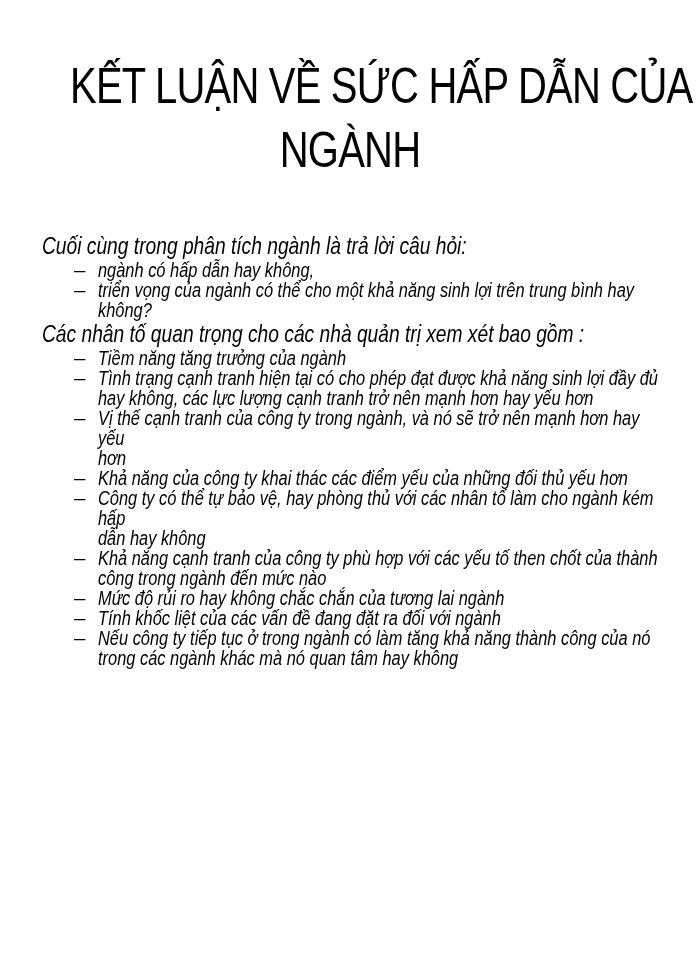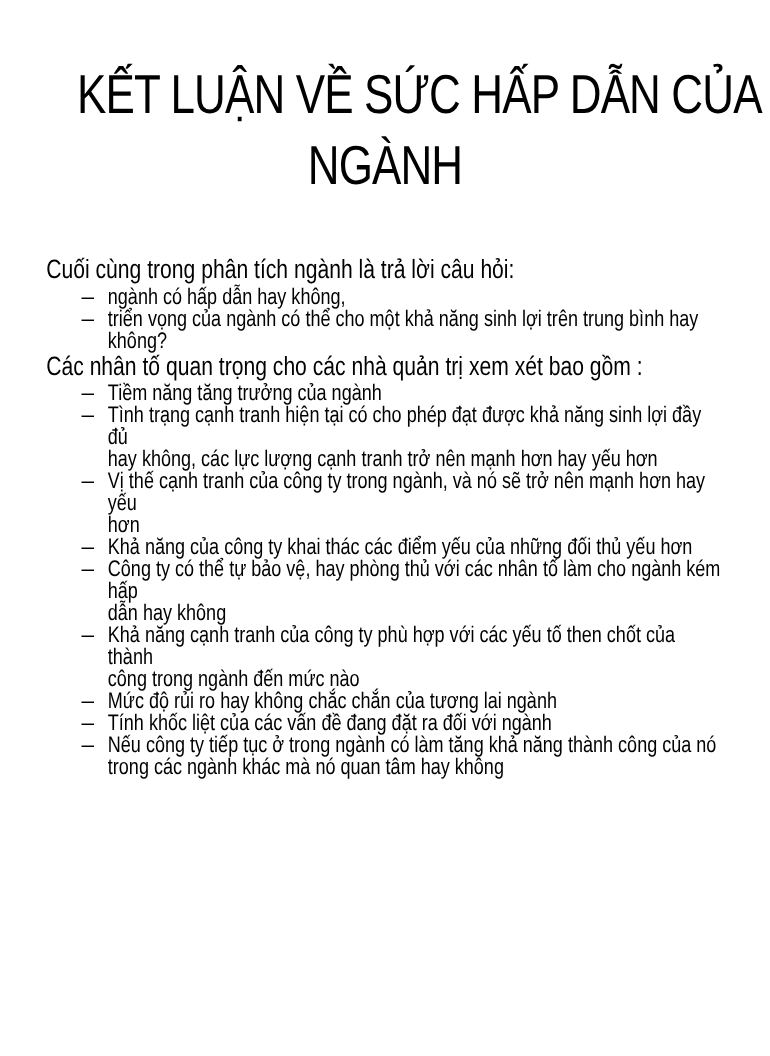--- a/index.html
+++ b/index.html
@@ -35,20 +35,21 @@
       display: block;
       transform: scaleX(0.80);
       transform-origin: center;
       white-space: nowrap;
     }
     .content {
       position: absolute;
       left: 42px;
       top: 232px;
       width: 640px;
+      font-style: italic;
     }
     .section-lead {
       font-size: 24px;
       line-height: 28px;
       white-space: nowrap;
       transform: scaleX(0.80);
       transform-origin: left;
       margin: 0;
     }
     ul.sub {

